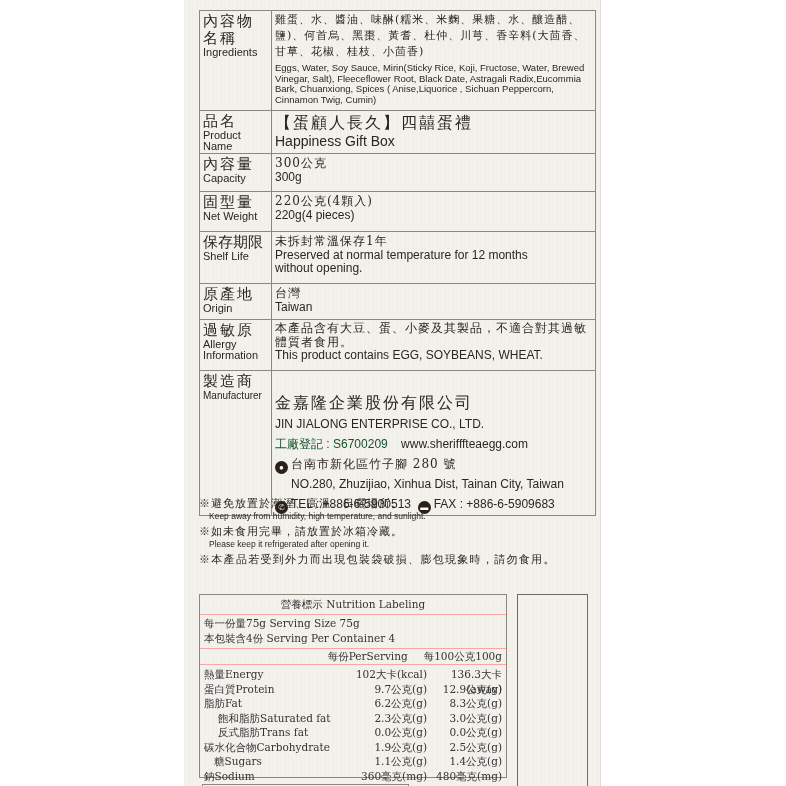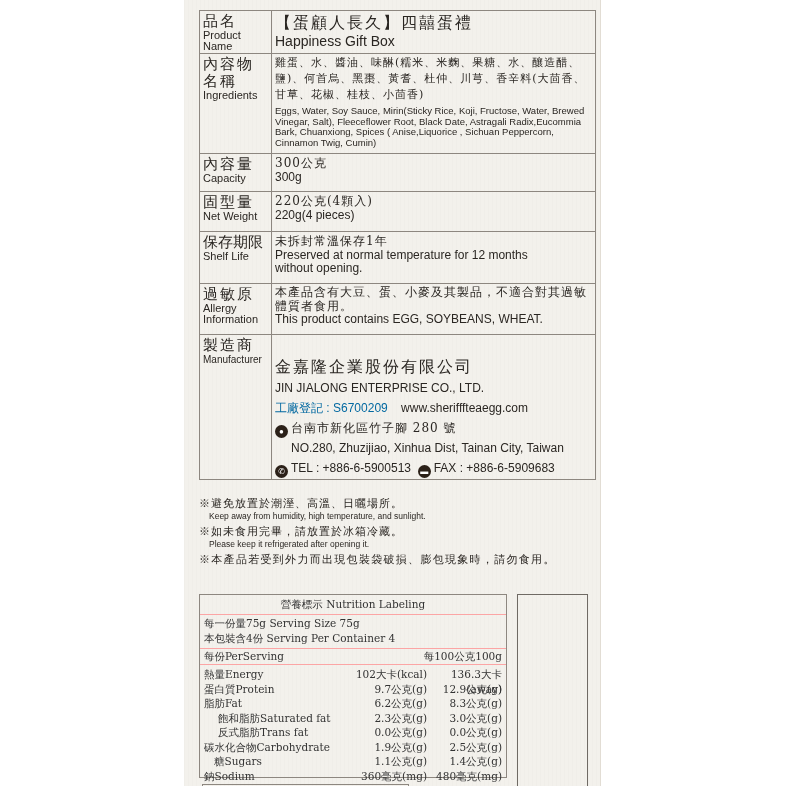--- a/index.html
+++ b/index.html
@@ -20,73 +20,73 @@
   .spec td { border:1.5px solid #8d8780; vertical-align:top; padding:1px 3px; }
   .spec td.lbl { width:66px; padding:2px 2px 1px 3px; }
   .zh { font-family:"DejaVu Serif", serif; font-size:13px; line-height:14px; letter-spacing:1px; }
   .lbl .zh { font-size:15px; line-height:17px; letter-spacing:2px; }
   .en { font-size:11px; line-height:11px; }
   .val .en { font-size:12px; line-height:13px; }
   .val .zh { font-size:12px; line-height:16px; }
   .small-en { font-size:9.5px; line-height:10.5px; margin-top:3px; }
   .big-zh { font-family:"DejaVu Serif", serif; font-size:16px; letter-spacing:2px; line-height:22px; }
   .mfr-line { font-size:12px; line-height:20px; white-space:nowrap; }
-  .reg { color:#0369a1; }
+  .reg { color:#14532d; }
   .ic { display:inline-block; width:13px; height:13px; border-radius:50%; background:#2b2018; color:#fff;
         font-size:8px; line-height:13px; text-align:center; vertical-align:-2px; margin-right:3px; }
   .notes { position:absolute; left:199px; top:497px; width:400px; }
   .note-zh { font-family:"DejaVu Serif", serif; font-size:11px; line-height:14px; letter-spacing:1px; }
   .note-en { font-size:8.5px; line-height:11px; padding-left:10px; margin-bottom:3px; }
   .nut {
     position:absolute; left:199px; top:594px; width:308px; height:184px;
     border:1.5px solid #8d8780; box-sizing:border-box;
     font-family:"DejaVu Serif", serif; font-size:10.5px; color:#333;
   }
   .nut .sec { border-bottom:1px solid #fca5a5; padding:0 4px; }
   .nut .title { text-align:center; height:19px; line-height:19px; }
   .nut .serv { height:32px; line-height:15px; padding-top:1px; }
-  .nut .hdr { height:15px; line-height:15px; display:flex; justify-content:space-between; gap:16px; padding-right:4px; }
+  .nut .hdr { height:15px; line-height:15px; display:flex; justify-content:flex-end; gap:16px; padding-right:4px; }
   .nut .rows { padding:2px 4px; }
   .nut .row { display:flex; height:14.5px; line-height:14.5px;justify-content:space-between; }
   .nut .row .n { flex:1; white-space:nowrap; }
   .nut .row .v1 { width:90px; text-align:right; }
   .nut .row .v2 { width:75px; text-align:right; }
   .ind1 { padding-left:14px; }
   .ind2 { padding-left:10px; }
   .emptybox { position:absolute; left:517px; top:594px; width:71px; height:192px; border:1.5px solid #6f6a64; border-bottom:none; box-sizing:border-box; }
   .belowbox { position:absolute; left:202px; top:784px; width:205px; height:4px; border:1.5px solid #8d8780; border-bottom:none; }
 </style>
 </head>
 <body>
 
 <div class="paper"></div>
 
 <table class="spec">
   <tbody>
-      <tr style="height:42px">
-    <td class="lbl">
-      <div class="zh">品名</div>
-      <div class="en">Product Name</div>
-    </td>
-    <td class="val">
-      <div class="big-zh">【蛋顧人長久】四囍蛋禮</div>
-      <div class="en" style="font-size:14px;line-height:15px">Happiness Gift Box</div>
-    </td>
-  </tr>
-  <tr style="height:100px">
+      <tr style="height:100px">
     <td class="lbl">
       <div class="zh">內容物</div>
       <div class="zh">名稱</div>
       <div class="en">Ingredients</div>
     </td>
     <td class="val">
       <div class="zh" style="font-size:11px;line-height:16px">雞蛋、水、醬油、味醂(糯米、米麴、果糖、水、釀造醋、鹽)、何首烏、黑棗、黃耆、杜仲、川芎、香辛料(大茴香、甘草、花椒、桂枝、小茴香)</div>
       <div class="small-en">Eggs, Water, Soy Sauce, Mirin(Sticky Rice, Koji, Fructose, Water, Brewed Vinegar, Salt), Fleeceflower Root, Black Date, Astragali Radix,Eucommia Bark, Chuanxiong, Spices ( Anise,Liquorice , Sichuan Peppercorn, Cinnamon Twig, Cumin)</div>
     </td>
   </tr>
+  <tr style="height:42px">
+    <td class="lbl">
+      <div class="zh">品名</div>
+      <div class="en">Product Name</div>
+    </td>
+    <td class="val">
+      <div class="big-zh">【蛋顧人長久】四囍蛋禮</div>
+      <div class="en" style="font-size:14px;line-height:15px">Happiness Gift Box</div>
+    </td>
+  </tr>
   <tr style="height:38px">
     <td class="lbl">
       <div class="zh">內容量</div>
       <div class="en">Capacity</div>
     </td>
     <td class="val">
       <div class="zh">300公克</div>
       <div class="en">300g</div>
     </td>
   </tr>
@@ -101,20 +101,30 @@
     </td>
   </tr>
   <tr style="height:52px">
     <td class="lbl">
       <div class="zh" style="letter-spacing:0">保存期限</div>
       <div class="en">Shelf Life</div>
     </td>
     <td class="val">
       <div class="zh">未拆封常溫保存1年</div>
       <div class="en" style="width:290px">Preserved at normal temperature for 12 months without opening.</div>
+    </td>
+  </tr>
+  <tr style="height:36px">
+    <td class="lbl">
+      <div class="zh">原產地</div>
+      <div class="en">Origin</div>
+    </td>
+    <td class="val">
+      <div class="zh">台灣</div>
+      <div class="en">Taiwan</div>
     </td>
   </tr>
   <tr style="height:51px">
     <td class="lbl">
       <div class="zh">過敏原</div>
       <div class="en">Allergy Information</div>
     </td>
     <td class="val">
       <div class="zh" style="line-height:14px">本產品含有大豆、蛋、小麥及其製品，不適合對其過敏體質者食用。</div>
       <div class="en">This product contains EGG, SOYBEANS, WHEAT.</div>

